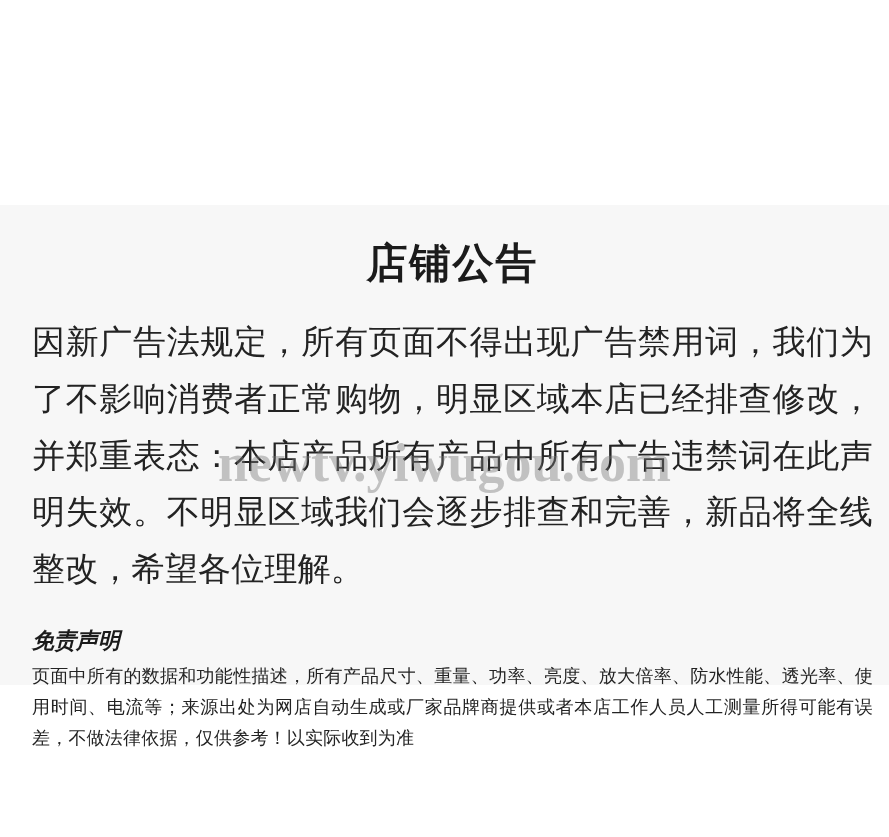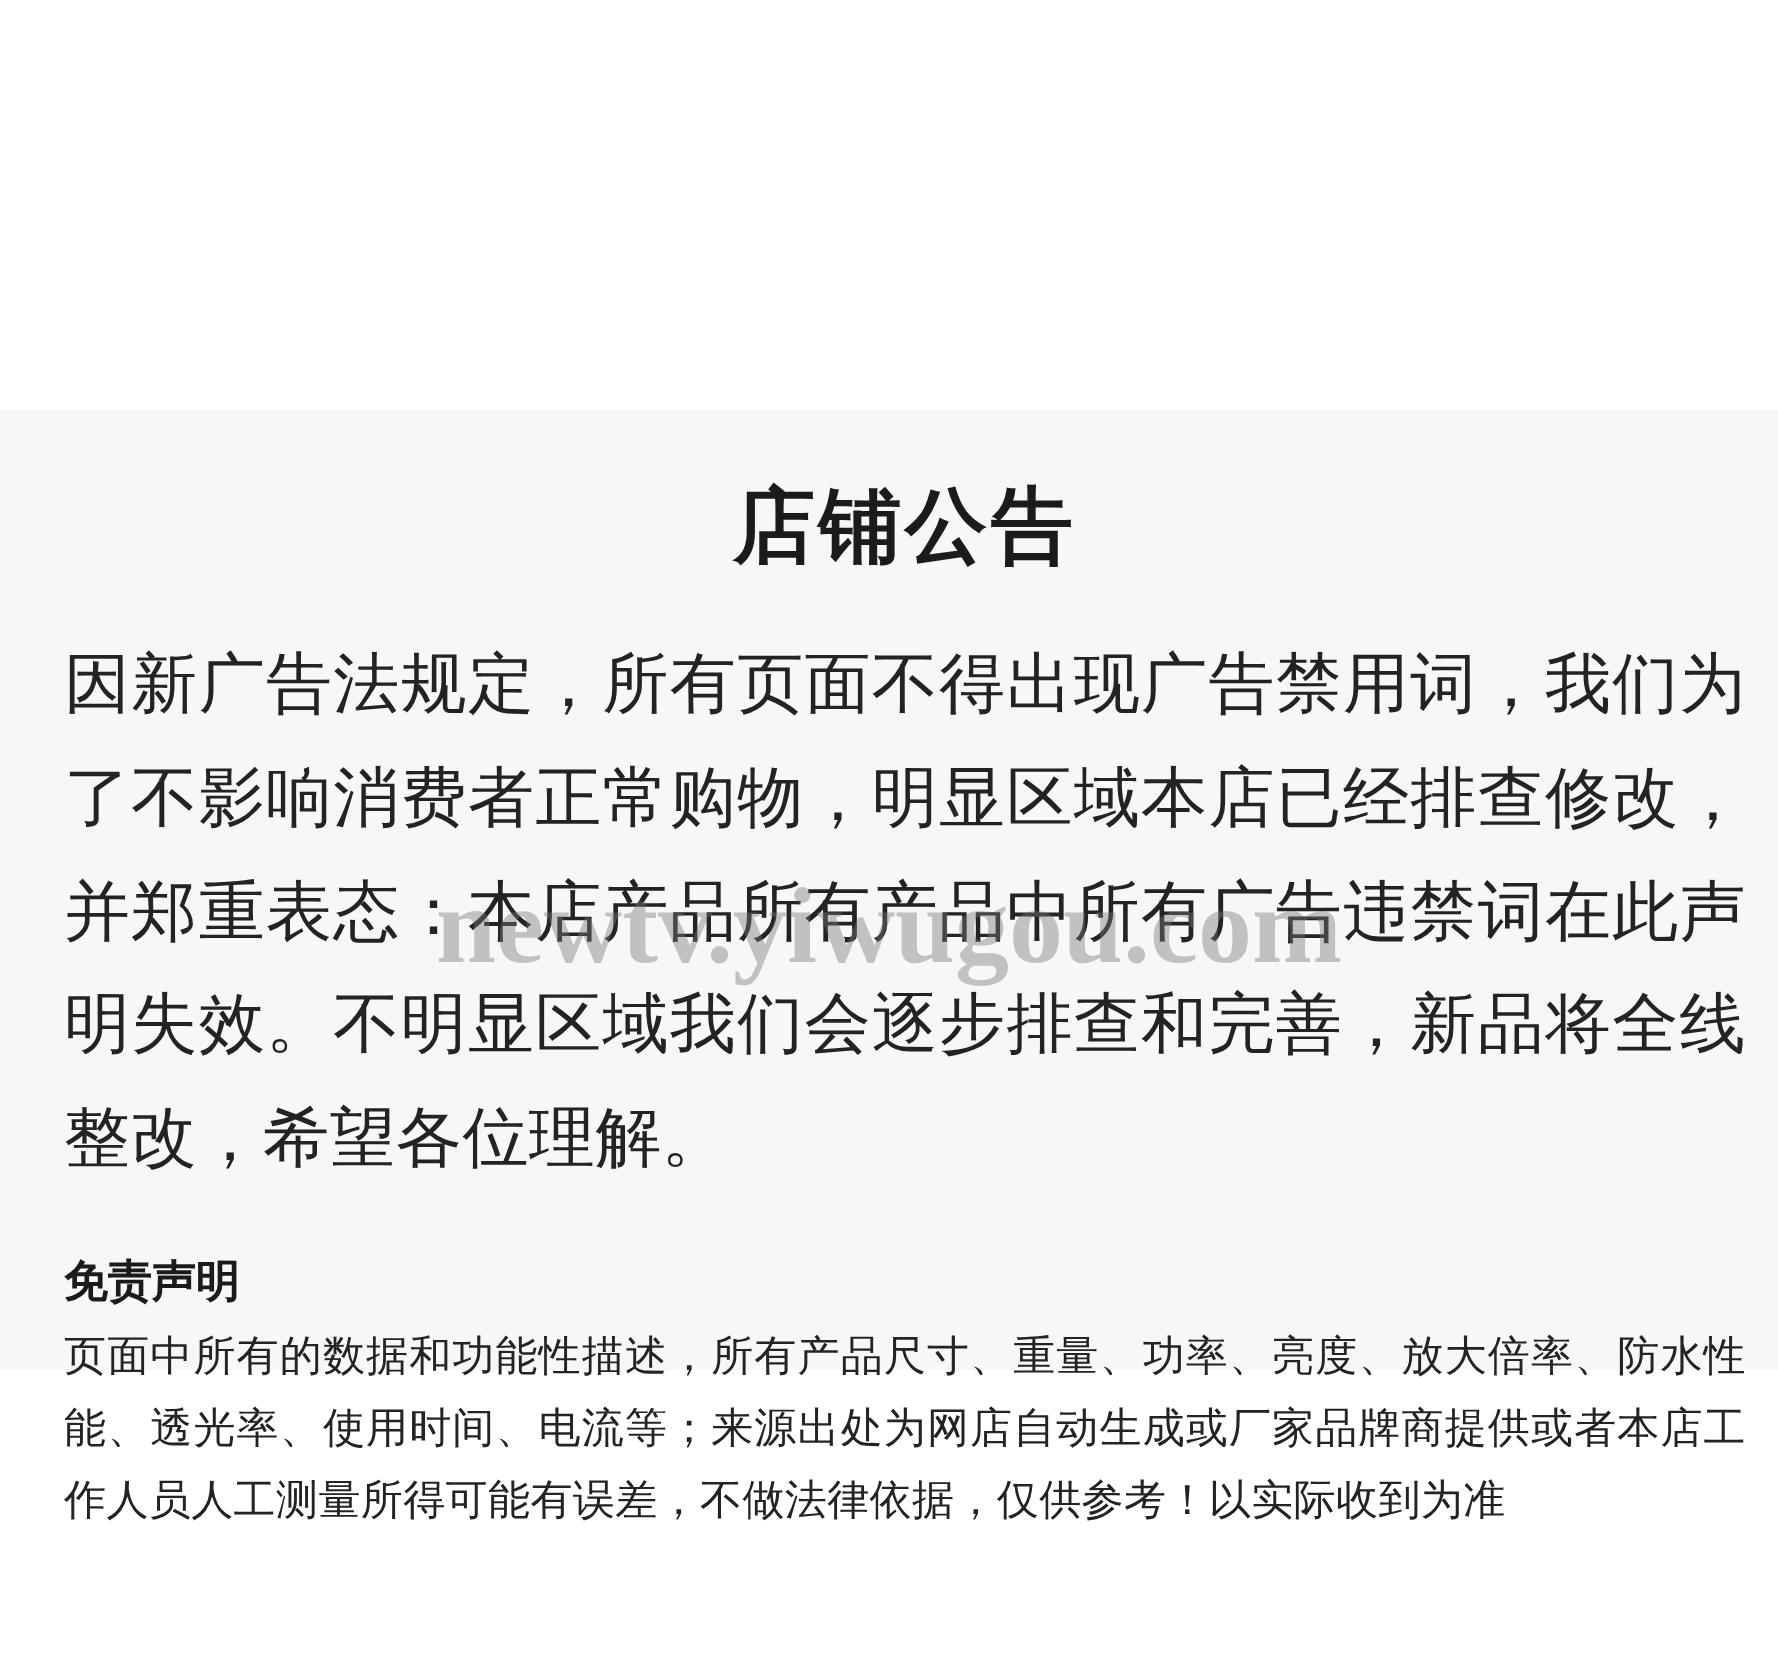--- a/index.html
+++ b/index.html
@@ -49,23 +49,24 @@
   }
   .section-gap {
     height: 26px;
   }
   .disclaimer-heading {
     font-size: 22px;
     font-weight: bold;
     color: #1b1b1b;
     line-height: 1.5;
     margin: 0 0 4px 0;
+    font-style: italic;
   }
   .disclaimer-body {
-    font-size: 21px;
+    font-size: 18px;
     color: #232323;
     line-height: 1.72;
     letter-spacing: 0.2px;
     text-align: justify;
     margin: 0;
   }
   .watermark {
     position: absolute;
     left: 0;
     top: 432px;

